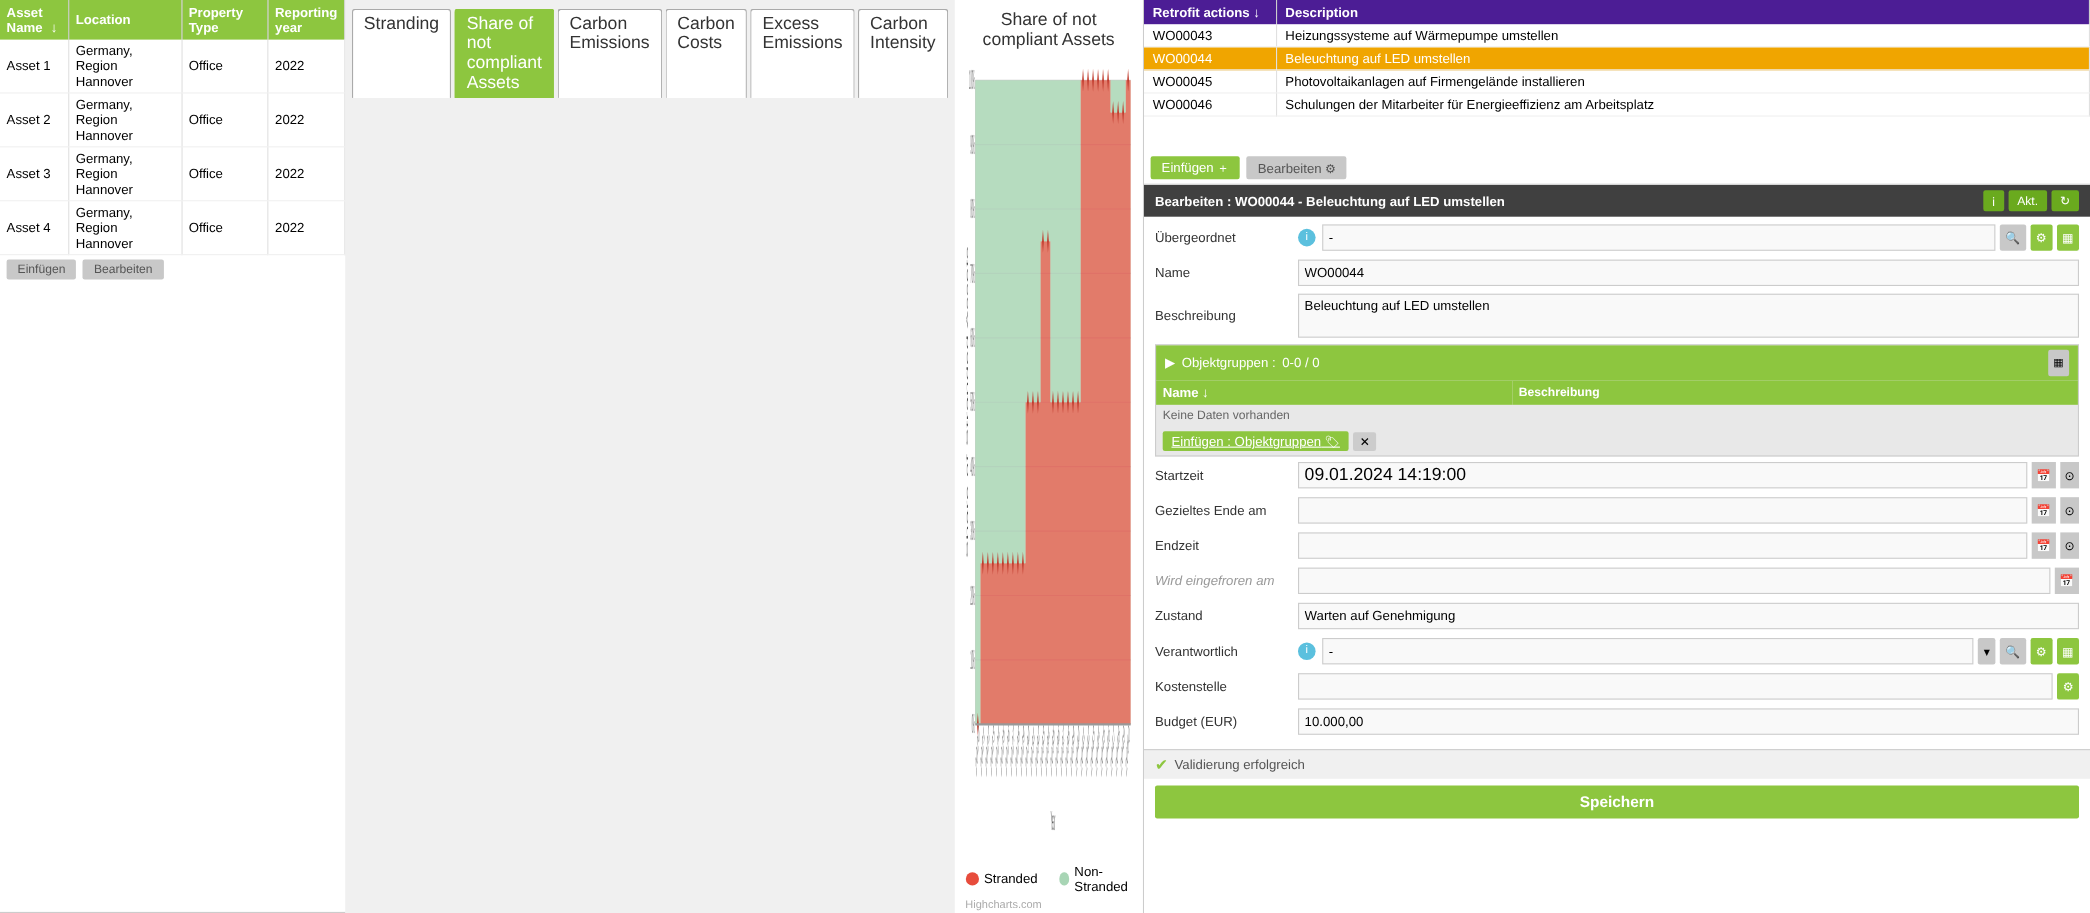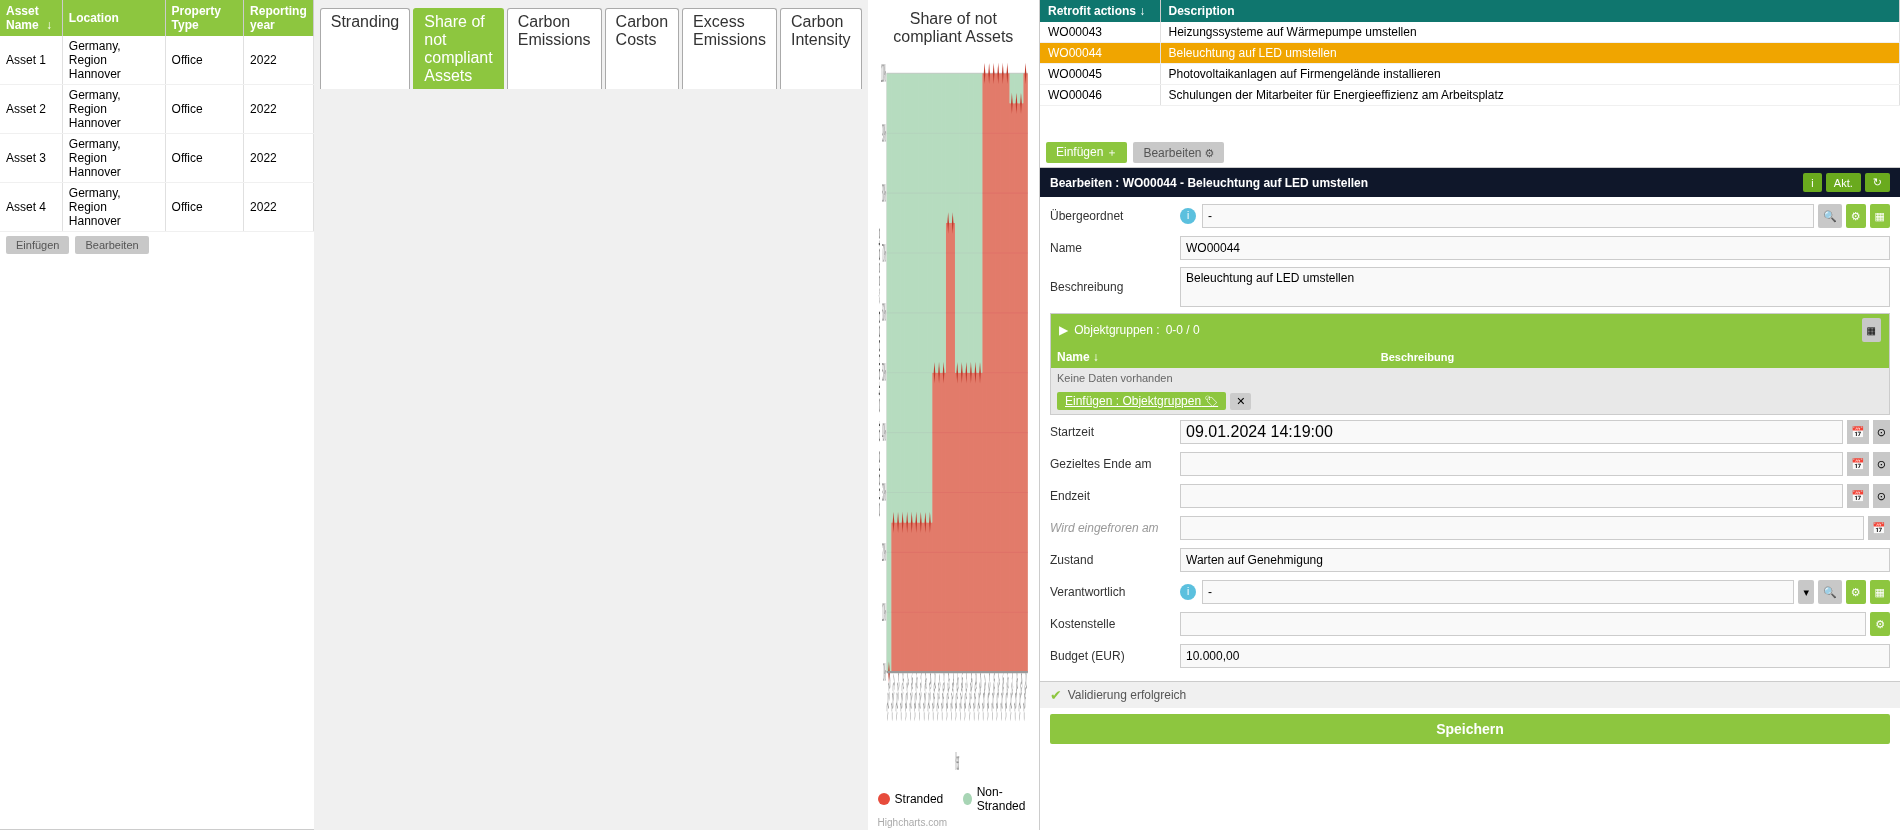--- a/index.html
+++ b/index.html
@@ -25,39 +25,39 @@
     .tabs-section { padding: 8px 6px 0 6px; background: #f0f0f0; }
     .tabs { display: flex; gap: 3px; }
     .tab { padding: 4px 10px; border: 1px solid #aaa; border-bottom: none; background: #fff; cursor: pointer; border-radius: 3px 3px 0 0; font-size: 16px; color: #333; }
     .tab.active { background: #8dc63f; color: #fff; border-color: #8dc63f; }
 
     
     .chart-area { flex: 1; background: #fff; padding: 10px 10px 0 10px; display: flex; flex-direction: column; }
     .chart-title { text-align: center; font-size: 16px; color: #333; margin-bottom: 6px; }
     .chart-wrapper { flex: 1; position: relative; }
     svg.chart { width: 100%; height: 100%; }
-    .chart-legend { display: flex; justify-content: center; gap: 20px; padding: 6px 0 4px; }
+    .chart-legend { display: flex; justify-content: center; gap: 20px; padding: 6px 0 4px; margin-top: 16px; }
     .legend-item { display: flex; align-items: center; gap: 5px; font-size: 12px; }
     .legend-dot { width: 12px; height: 12px; border-radius: 50%; }
     .highcharts-credit { text-align: left; font-size: 10px; color: #aaa; padding-right: 10px; padding-bottom: 2px; }
 
     
     .right-panel { width: 860px; display: flex; flex-direction: column; background: #f5f5f5; }
 
     
     .retrofit-table-section { background: #fff; border-bottom: 1px solid #ccc; }
     .retrofit-table { width: 100%; border-collapse: collapse; }
-    .retrofit-table th { background: #0f766e; color: #fff; padding: 4px 8px; text-align: left; border-right: 1px solid #ccc; font-weight: bold; font-size: 12px; margin-top: 16px; }
+    .retrofit-table th { background: #4c1d95; color: #fff; padding: 4px 8px; text-align: left; border-right: 1px solid #ccc; font-weight: bold; font-size: 12px; margin-top: 16px; }
     .retrofit-table td { padding: 3px 8px; border-right: 1px solid #e0e0e0; border-bottom: 1px solid #f0f0f0; font-size: 12px; }
     .retrofit-table tr.selected td { background: #f0a500; color: #fff; }
     .retrofit-table-actions { padding: 4px 6px; display: flex; gap: 6px; margin-top: 32px; }
 
     
     .edit-form { background: #fff; flex: 1; overflow-y: auto; }
-    .edit-form-header { background: #0f172a; color: #fff; padding: 5px 10px; display: flex; justify-content: space-between; align-items: center; font-size: 12px; }
+    .edit-form-header { background: #404040; color: #fff; padding: 5px 10px; display: flex; justify-content: space-between; align-items: center; font-size: 12px; }
     .edit-form-header-title { font-weight: bold; }
     .edit-form-header-actions { display: flex; gap: 4px; }
     .header-btn { background: #6aaa1e; border: none; color: #fff; padding: 2px 8px; cursor: pointer; border-radius: 2px; font-size: 11px; }
 
     .form-body { padding: 6px 10px; }
     .form-row { display: flex; align-items: center; margin-bottom: 6px; min-height: 26px; }
     .form-label { width: 130px; font-size: 12px; color: #333; flex-shrink: 0; }
     .form-field { flex: 1; display: flex; align-items: center; gap: 4px; }
     .form-input { flex: 1; border: 1px solid #ccc; padding: 3px 5px; font-size: 12px; height: 24px; background: #f9f9f9; }
     .icon-btn { background: #c8c8c8; border: none; padding: 2px 5px; cursor: pointer; border-radius: 2px; font-size: 11px; height: 24px; }

